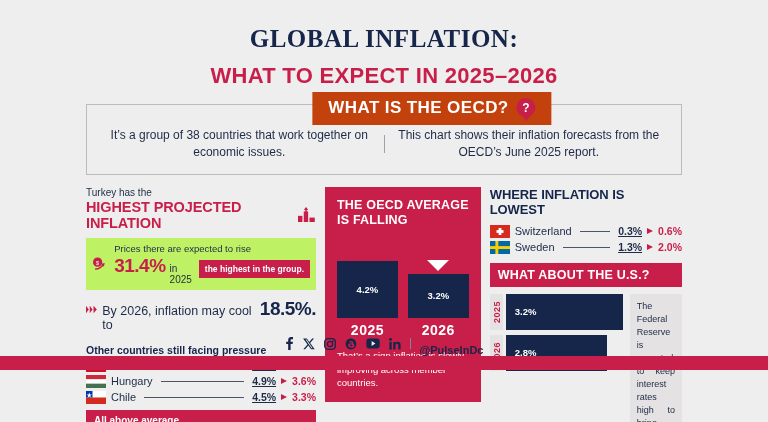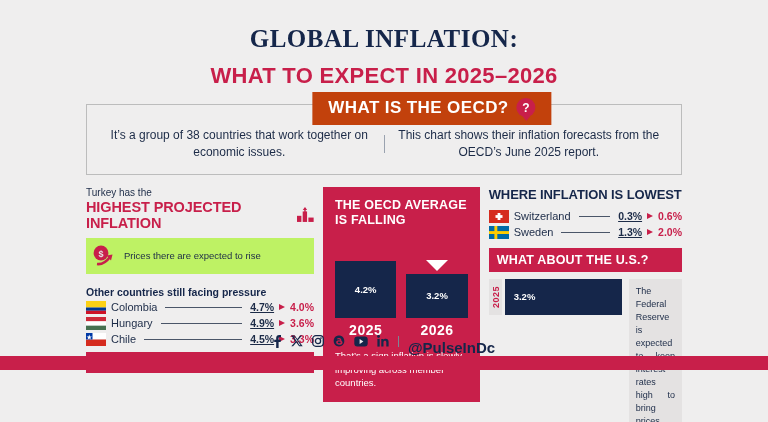--- a/index.html
+++ b/index.html
@@ -160,21 +160,21 @@
   }
 
   
   .footer{
     position:absolute;left:0;right:0;bottom:14px;
     display:flex;align-items:center;justify-content:center;gap:9px;
     color:#15264a;
   }
   .sicon{display:block;}
   .fdiv{width:1px;height:11px;background:#7d8596;}
-  .handle{font-size:15px;font-weight:bold;color:#15264a;margin-top:13px;}
+  .handle{font-size:11px;font-weight:bold;color:#15264a;margin-top:13px;}
   .bottom-bar{position:absolute;left:0;right:0;bottom:0;height:14px;background:#c81f4a;}
 </style>
 </head>
 <body>
 
 <div class="page">
 
   <div class="title-wrap">
     <div class="title-main">GLOBAL INFLATION:</div>
     <div class="title-sub">WHAT TO EXPECT IN 2025–2026</div>
@@ -212,23 +212,37 @@
 
       <div class="rise-card">
         <svg width="26" height="26" viewBox="0 0 26 26">
           <circle cx="9" cy="10" r="7.4" fill="#c81f4a"></circle>
           <text x="9" y="14" font-size="9" font-weight="bold" fill="#e4e2e2" text-anchor="middle" font-family="Liberation Sans, sans-serif">$</text>
           <path d="M5 21 Q12 22 18 14" stroke="#c81f4a" stroke-width="2.6" fill="none"></path>
           <path d="M14.5 12.5 L20.5 11.5 L19 17.5 Z" fill="#c81f4a"></path>
         </svg>
         <div style="flex:1;">
           <div class="rise-text-small">Prices there are expected to rise</div>
-        </div>
-      </div>
-
+          <div class="rise-row">
+            <span class="rise-pct">31.4%</span>
+            <span class="rise-yr">in 2025</span>
+            <span class="rise-badge">the highest in the group.</span>
+          </div>
+        </div>
+      </div>
+
+      <div class="cool-row">
+        <svg width="13" height="11" viewBox="0 0 13 11" class="arrow-blk">
+          <path d="M0 1.5 L3 5.5 L0 9.5 Z" fill="#c81f4a"></path>
+          <path d="M4 1.5 L7 5.5 L4 9.5 Z" fill="#c81f4a"></path>
+          <path d="M8 1.5 L11.5 5.5 L8 9.5 Z" fill="#c81f4a"></path>
+        </svg>
+        <span class="cool-text">By 2026, inflation may cool to</span>
+        <span class="cool-pct">18.5%.</span>
+      </div>
 
       <div class="other-head">Other countries still facing pressure</div>
 
       <div class="ctry-row">
         <svg class="flag" viewBox="0 0 20 13">
           <rect width="20" height="6.5" fill="#fcd116"></rect>
             <rect y="6.5" width="20" height="3.25" fill="#003893"></rect>
             <rect y="9.75" width="20" height="3.25" fill="#ce1126"></rect>
         </svg>
         <span class="ctry-name">Colombia</span>
@@ -323,20 +337,24 @@
       </div>
 
       <div class="us-banner">WHAT ABOUT THE U.S.?</div>
 
       <div class="us-body">
         <div class="us-bars">
           <div class="us-row">
             <div class="us-year">2025</div>
             <div class="us-bar us-bar-2025">3.2%</div>
           </div>
+          <div class="us-row">
+            <div class="us-year">2026</div>
+            <div class="us-bar us-bar-2026">2.8%</div>
+          </div>
         </div>
         <div class="us-note">The Federal Reserve is expected to keep interest rates high to bring prices closer to its 2% goal.</div>
       </div>
     </div>
   </div>
 
   <div class="footer">
     <svg class="sicon" width="9" height="13" viewBox="0 0 9 13">
       <path d="M5.6 13V7.1h2l.3-2.3h-2.3V3.3c0-.66.18-1.1 1.13-1.1H8V.1C7.79.07 7.06 0 6.2 0 4.4 0 3.17 1.1 3.17 3.1v1.7H1.2v2.3h1.97V13z" fill="#15264a"></path>
     </svg>

